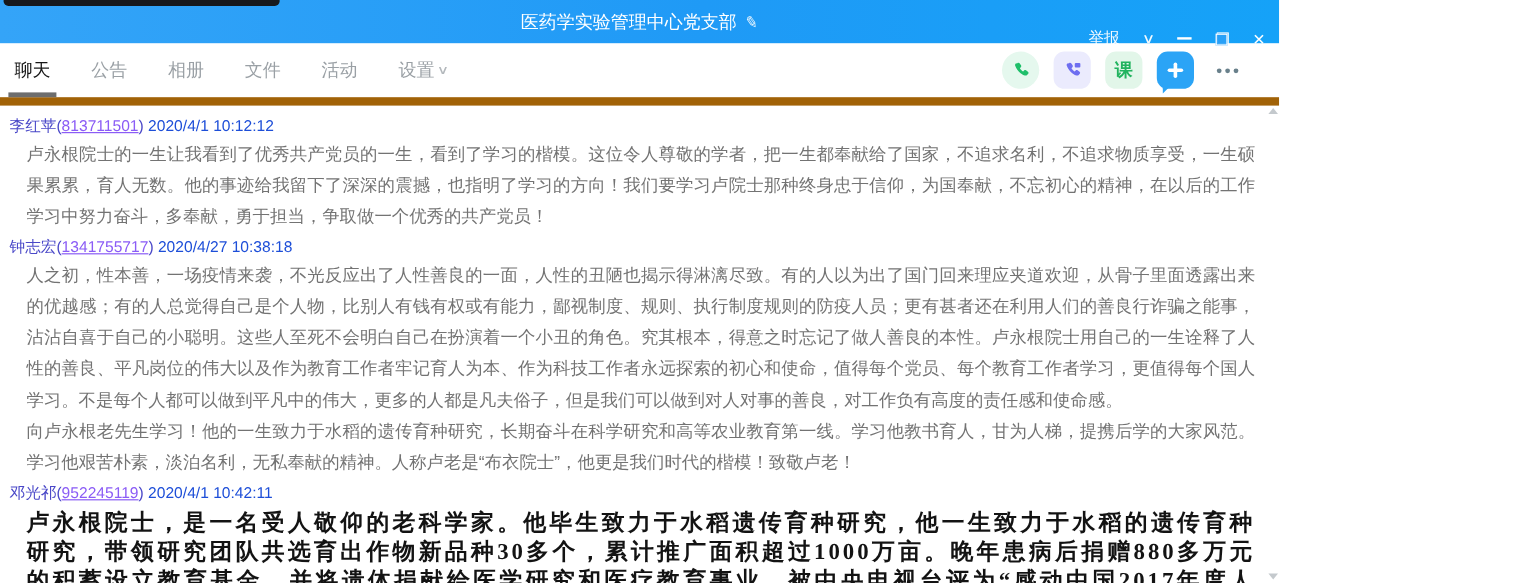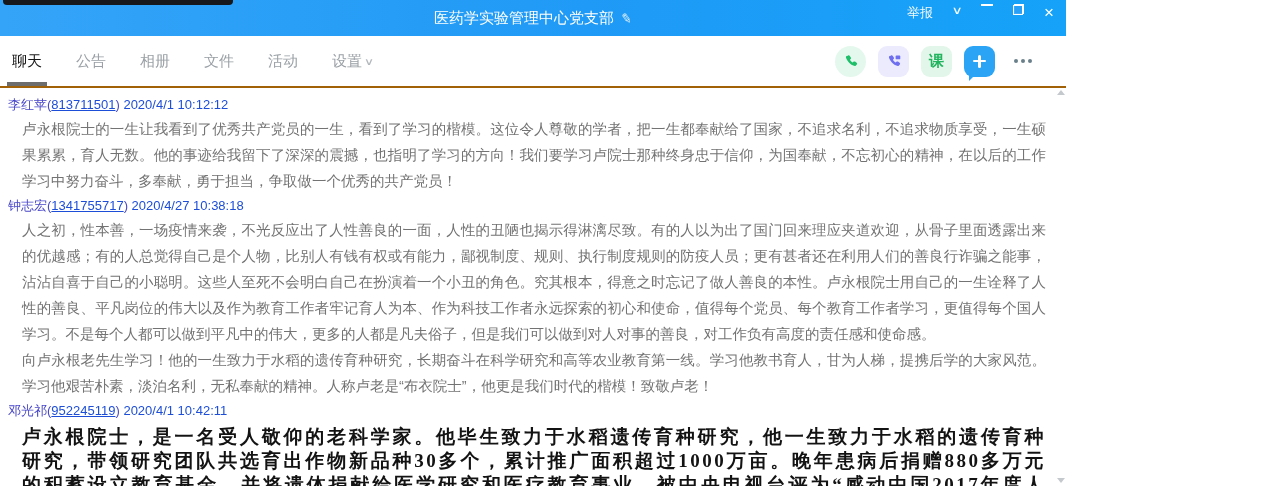--- a/index.html
+++ b/index.html
@@ -10,32 +10,32 @@
 
   
   .artifact { position:absolute; top:0; left:3px; width:230px; height:5px;
               background:#17181c; border-radius:0 0 4px 4px; z-index:9; }
 
   
   .titlebar { height:36px; background:linear-gradient(90deg,#34a4f8 0%, #1f9af6 55%, #15a2f8 100%);
               display:flex; align-items:center; justify-content:center; position:relative; color:#fff; }
   .title-wrap { display:flex; align-items:center; gap:7px; font-size:15px; }
   .edit-icon { font-size:13px; opacity:.92; cursor:pointer; transform:rotate(10deg); }
-  .titlebar-right { position:absolute; right:12px; top:4px; height:100%;
-                    display:flex; align-items:flex-start; gap:20px; }
+  .titlebar-right { position:absolute; right:12px; top:14px; height:100%;
+                    display:flex; align-items:center; gap:20px; }
   .report { font-size:13px; opacity:.95; cursor:pointer; }
   .tb-chevron { font-size:11px; opacity:.95; cursor:pointer; transform:scaleX(1.4); }
   .minimize { width:12px; height:2px; background:#fff; cursor:pointer; }
   .restore { position:relative; width:11px; height:11px; cursor:pointer; }
   .restore::before { content:""; position:absolute; right:0; top:0; width:8px; height:8px; border:1px solid #fff; }
   .restore::after  { content:""; position:absolute; left:0; bottom:0; width:8px; height:8px; border:1px solid #fff; background:rgba(42,160,246,.9); }
   .close { font-size:17px; line-height:1; cursor:pointer; }
 
   
-  .toolbar { height:52px; border-bottom:2px solid #a16207; display:flex; align-items:stretch;
+  .toolbar { height:52px; border-bottom:7px solid #a16207; display:flex; align-items:stretch;
              justify-content:space-between; padding:0 28px 0 10px; background:#fff;font-family:Liberation Mono, monospace; }
   .tabs { display:flex; gap:30px; font-size:15px; color:#9aa0a5; }
   .tab { display:flex; align-items:center; gap:4px; position:relative; cursor:pointer; padding:0 2px; }
   .tab.active { color:#161616; }
   .tab.active::after { content:""; position:absolute; left:-3px; right:-3px; bottom:0; height:4px; background:#6d6d6d; }
   .tab-chevron { font-size:10px; color:#b3b8bc; transform:scaleX(1.5); margin-top:2px; }
 
   .tools { display:flex; align-items:center; gap:12px; }
   .tool { width:31px; height:31px; border-radius:9px; display:flex; align-items:center;
           justify-content:center; cursor:pointer; position:relative; flex:0 0 auto; }
@@ -47,21 +47,21 @@
   .tool.plus .bar-v { position:absolute; width:2.5px; height:13px; background:#fff; border-radius:2px; }
   .tool.plus::after { content:""; position:absolute; left:5px; bottom:-4px;
                       border:4px solid transparent; border-top-color:#2ba4f6; border-left-color:#2ba4f6; }
   .tool.more { background:transparent; }
   .dots { width:4px; height:4px; border-radius:50%; background:#69808b;
           box-shadow:7px 0 0 #69808b, -7px 0 0 #69808b; }
 
   
   .chat { padding:5px 20px 0 8px; }
   .msg-head { font-size:13px; color:#4a48c8; margin:3px 0 2px; }
-  .uid-link { color:#1d4ed8; text-decoration:underline; cursor:pointer;text-align:right; }
+  .uid-link { color:#8b5cf6; text-decoration:underline; cursor:pointer;text-align:right; }
   .msg-time { color:#1d4ed8; }
   .msg-body { color:#737373; font-size:14.5px; line-height:26px; padding-left:14px; text-align:justify; }
   .msg-body.large { font-family:cursive; font-size:19px; line-height:24px; color:#131313;
                     font-weight:700; letter-spacing:2.5px; padding-top:3px; }
 
   
   .scrollbar { position:absolute; right:1px; top:90px; bottom:3px; width:9px;
                display:flex; flex-direction:column; justify-content:space-between; align-items:center; }
   .scroll-up, .scroll-down { width:0; height:0; border-left:4px solid transparent; border-right:4px solid transparent; cursor:pointer; }
   .scroll-up { border-bottom:5px solid #c4c9cd; }

